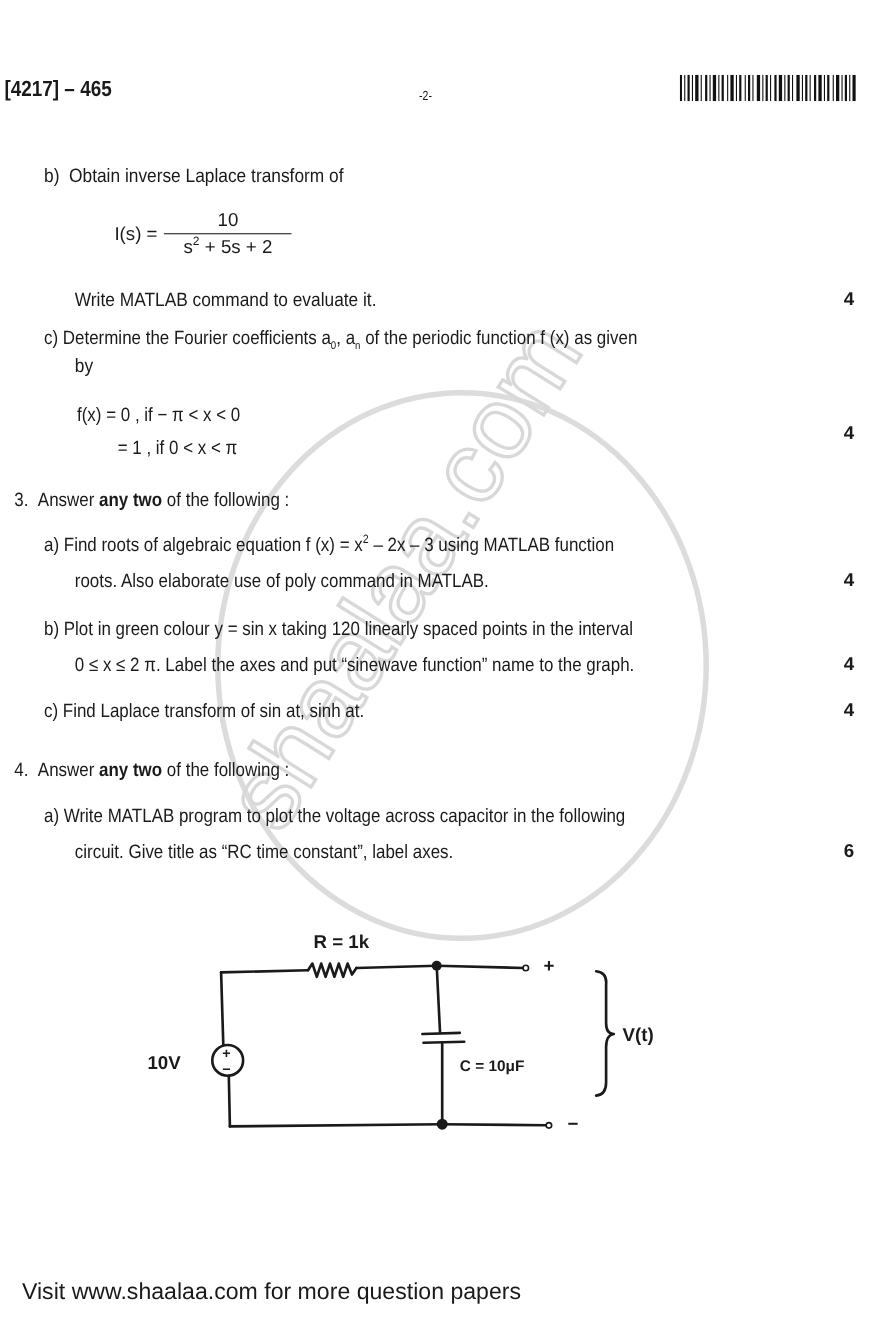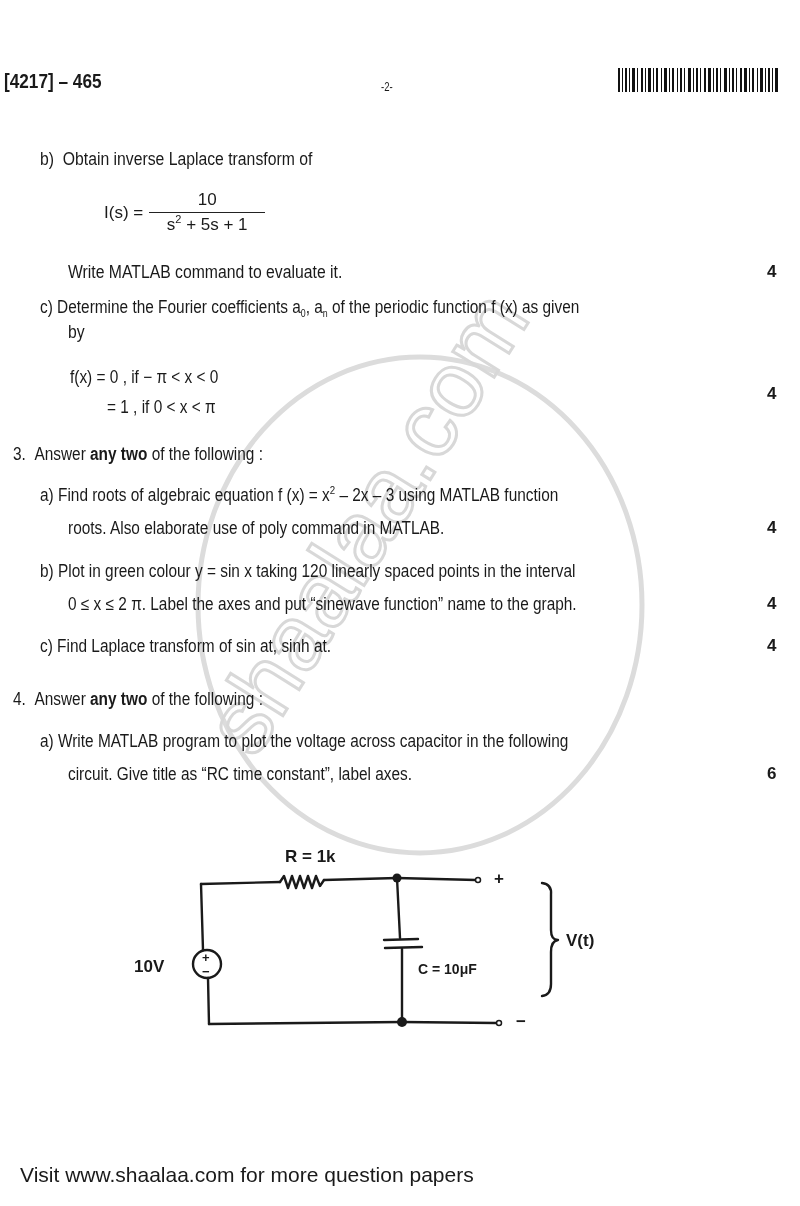--- a/index.html
+++ b/index.html
@@ -81,21 +81,21 @@
   </g>
 </svg>
 
 <div class="abs txt" style="left:40px; top:149px;">
   <span>b)</span>&nbsp;&nbsp;<span>Obtain inverse Laplace transform of</span>
 </div>
 <div class="frac">
   <span class="lhs">I(s) =</span>
   <span class="fr">
     <span class="num">10</span>
-    <span class="den"><span>s</span><sup>2</sup><span> + 5s + 1</span></span>
+    <span class="den"><span>s</span><sup>2</sup><span> + 5s + 2</span></span>
   </span>
 </div>
 <div class="abs txt" style="left:68px; top:262px;">Write MATLAB command to evaluate it.</div>
 <div class="abs mark" style="top:262px;">4</div>
 
 <div class="abs txt-n" style="left:40px; top:297px;">
   <span>c)</span>&nbsp;<span>Determine the Fourier coefficients a</span><sub>0</sub><span>, a</span><sub>n</sub><span> of the periodic function f (x) as given</span>
 </div>
 <div class="abs txt" style="left:68px; top:322px;">by</div>
 <div class="abs txt-n" style="left:70px; top:367px;">f(x)  =  0  ,  if  − π &lt; x &lt; 0</div>

